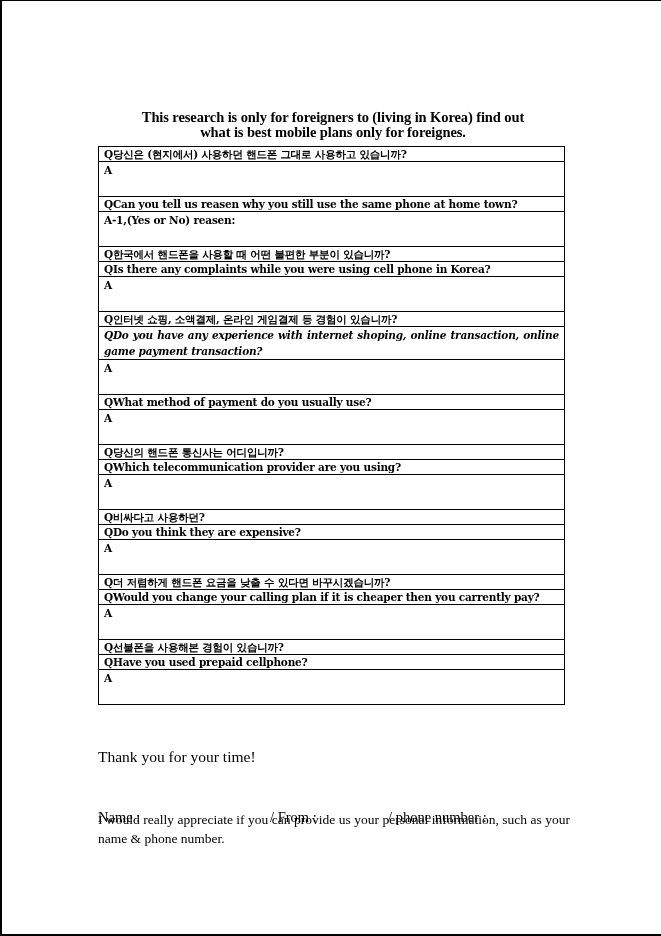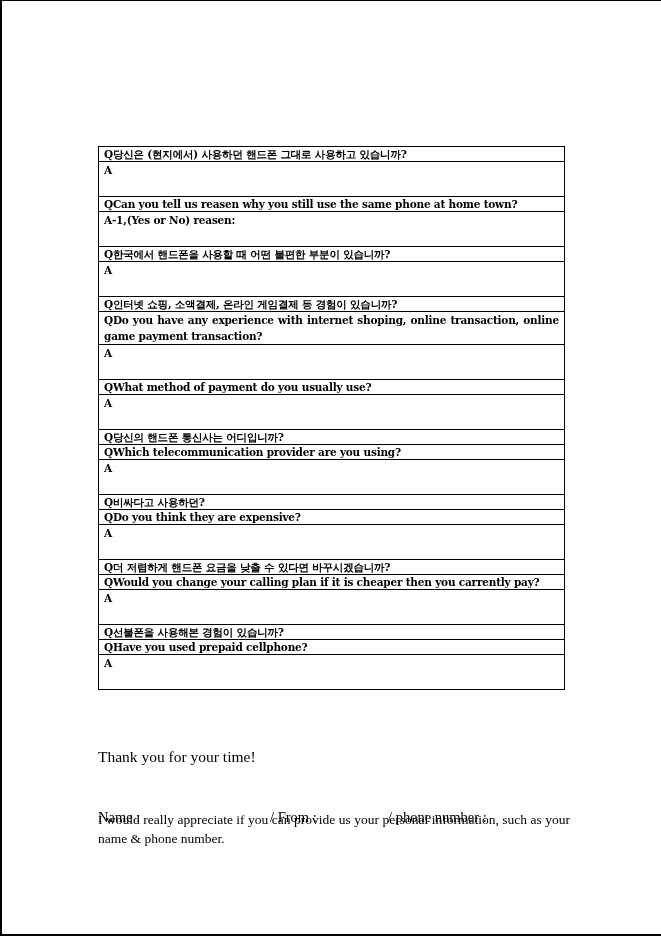--- a/index.html
+++ b/index.html
@@ -26,21 +26,21 @@
       position: absolute; left: 96px; top: 145px; width: 467px;
       border-collapse: collapse; table-layout: fixed;
     }
     .survey td {
       border: 1px solid #000; padding: 0 5px;
       font-family: "DejaVu Serif", serif; font-weight: bold;
       font-size: 10.5px; vertical-align: top;
       letter-spacing: -0.2px; white-space: nowrap; overflow: hidden;
     }
     .survey td.q { height: 14px; line-height: 14px; }
-    .survey td.qwrap { white-space: normal; text-align: justify; text-align-last: left; line-height: 16px; height: 31px; }
+    .survey td.qwrap { white-space: normal; text-align: justify; text-align-last: left; line-height: 16px; height: 31px; font-style: italic; }
     .survey td.ans { height: 33px; line-height: 15px; padding-top: 1px; }
     .thanks {
       position: absolute; left: 96px; top: 746px;
       font-family: "Liberation Serif", serif; font-size: 15.5px; line-height: 20px;
     }
     .request {
       position: absolute; left: 96px; top: 769px; width: 472px;
       font-family: "Liberation Serif", serif; font-size: 13.5px; line-height: 19px;
       text-align: justify; text-align-last: left; margin-top: 40px;
     }
@@ -52,40 +52,47 @@
     .contact span { position: absolute; top: 0; }
     .contact .c-name { left: 0; }
     .contact .c-from { left: 172px; }
     .contact .c-phone { left: 290px; text-align: center; }
   </style>
 </head>
 <body>
 
 <div class="page">
 
+  <div class="title">
+    <div>This research is only for foreigners to (living in Korea) find out</div>
+    <div>what is best mobile plans only for foreignes.</div>
+  </div>
 
   <table class="survey">
     <tbody>
 
       <tr>
           <td class="q">Q당신은 (현지에서) 사용하던 핸드폰 그대로 사용하고 있습니까?</td>
         </tr>
       <tr>
           <td class="ans">A</td>
         </tr>
 
       <tr>
           <td class="q">QCan you tell us reasen why you still use the same phone at home town?</td>
         </tr>
       <tr>
           <td class="ans">A-1,(Yes or No) reasen:</td>
         </tr>
 
       <tr>
           <td class="q">Q한국에서 핸드폰을 사용할 때 어떤 불편한 부분이 있습니까?</td>
+        </tr>
+      <tr>
+          <td class="q">QIs there any complaints while you were using cell phone in Korea?</td>
         </tr>
       <tr>
           <td class="ans">A</td>
         </tr>
 
       <tr>
           <td class="q">Q인터넷 쇼핑, 소액결제, 온라인 게임결제 등 경험이 있습니까?</td>
         </tr>
       <tr>
           <td class="qwrap">QDo you have any experience with internet shoping, online transaction, online game payment transaction?</td>

